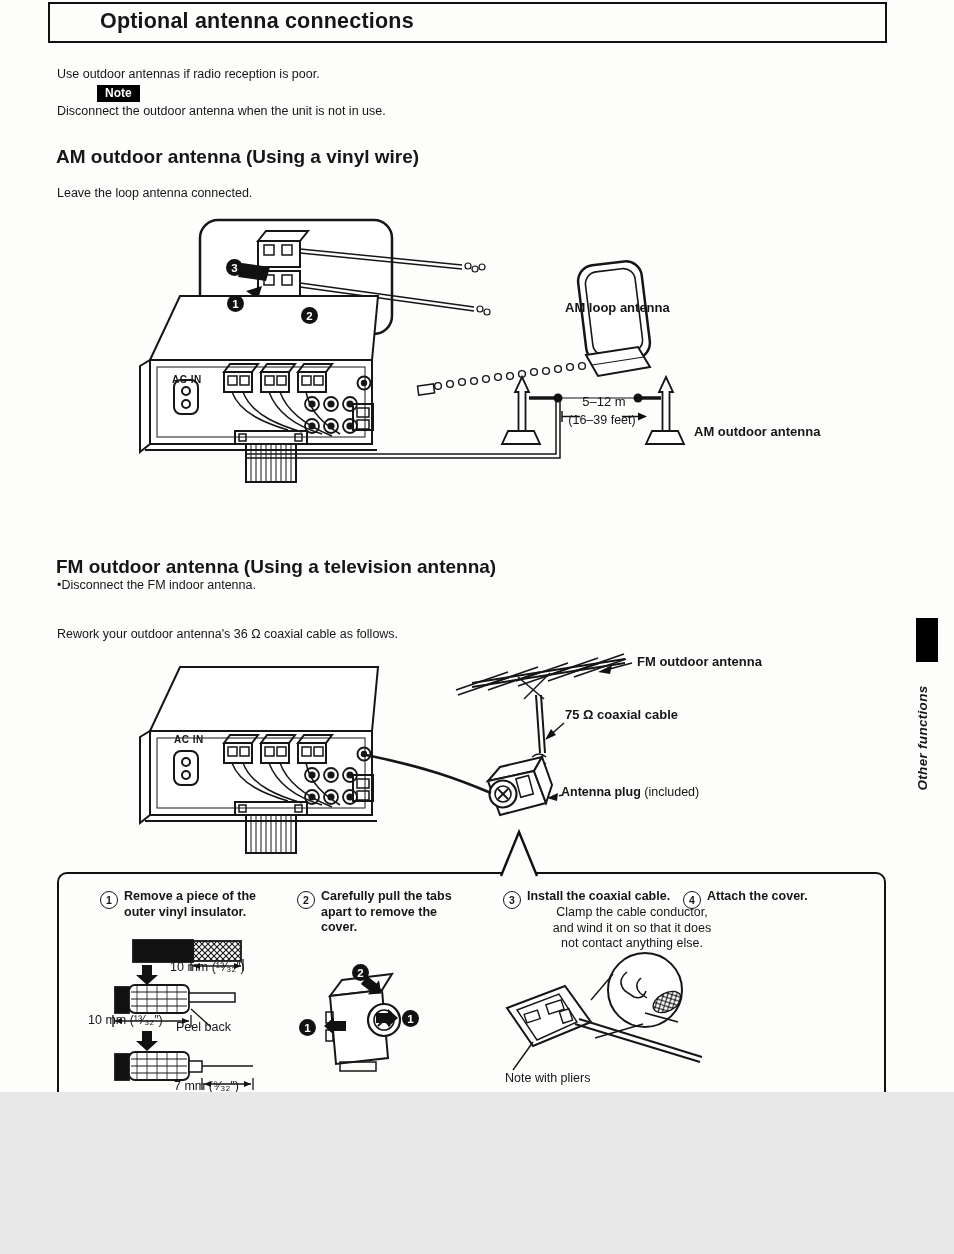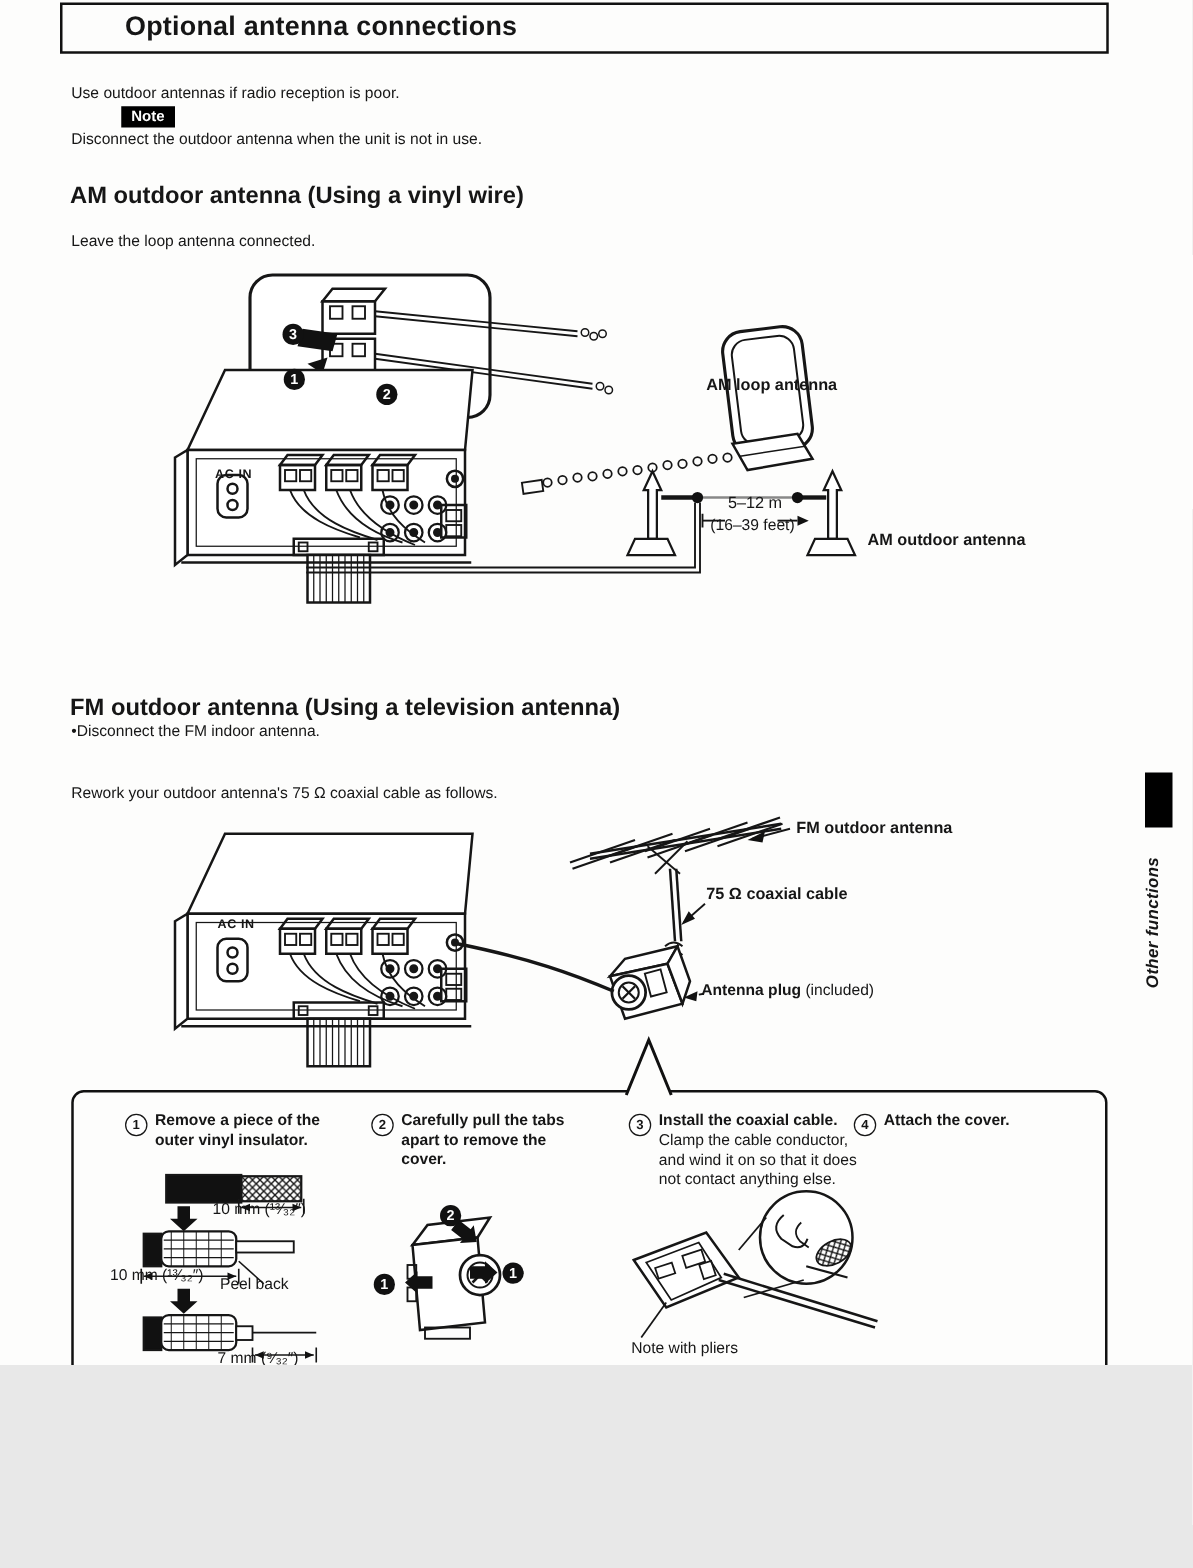--- a/index.html
+++ b/index.html
@@ -179,21 +179,21 @@
   <div class="co" style="left:227px;top:295px;">1</div>
   <div class="co" style="left:301px;top:307px;">2</div>
   <div class="abs small-lbl" style="left:172px;top:374px;">AC IN</div>
   <div class="abs dlabel" style="left:565px;top:300px;">AM loop antenna</div>
   <div class="abs mlabel center" style="left:556px;top:394px;width:96px;font-size:13px;">5–12 m</div>
   <div class="abs mlabel center" style="left:550px;top:413px;width:104px;">(16–39 feet)</div>
   <div class="abs dlabel" style="left:694px;top:424px;">AM outdoor antenna</div>
 
   <div class="abs h2" style="left:56px;top:556px;">FM outdoor antenna (Using a television antenna)</div>
   <div class="abs t" style="left:57px;top:577px;">•Disconnect the FM indoor antenna.</div>
-  <div class="abs t" style="left:57px;top:626px;">Rework your outdoor antenna's 75 Ω coaxial cable as follows.</div>
+  <div class="abs t" style="left:57px;top:626px;">Rework your outdoor antenna's 36 Ω coaxial cable as follows.</div>
 
   <svg style="left:120px;top:645px;" width="770" height="230" viewBox="0 0 770 230">
     <g fill="none" stroke="#161616" stroke-width="2">
       <use href="#unit-g" xlink:href="#unit-g" transform="translate(20,12)"></use>
 
       <line x1="352" y1="38" x2="505" y2="14"></line>
         <line x1="352" y1="42" x2="505" y2="18"></line>
       <g stroke-width="1.8">
         <line x1="336" y1="45" x2="388" y2="27"></line>
           <line x1="338" y1="50" x2="390" y2="32"></line>
@@ -246,21 +246,21 @@
 
   <div class="stepnum" style="left:100px;top:891px;">1</div>
   <div class="abs step-title pre" style="left:124px;top:889px;width:180px;">Remove a piece of the
 outer vinyl insulator.</div>
   <div class="stepnum" style="left:297px;top:891px;">2</div>
   <div class="abs step-title pre" style="left:321px;top:889px;width:180px;">Carefully pull the tabs
 apart to remove the
 cover.</div>
   <div class="stepnum" style="left:503px;top:891px;">3</div>
   <div class="abs step-title" style="left:527px;top:889px;width:200px;">Install the coaxial cable.</div>
-  <div class="abs step-body pre" style="left:527px;top:905px;width:210px;">Clamp the cable conductor,
+  <div class="abs step-body pre" style="left:527px;top:905px;width:210px;text-align:center;">Clamp the cable conductor,
 and wind it on so that it does
 not contact anything else.</div>
   <div class="stepnum" style="left:683px;top:891px;">4</div>
   <div class="abs step-title" style="left:707px;top:889px;width:170px;">Attach the cover.</div>
 
   <svg style="left:85px;top:935px;z-index:2;" width="205" height="162" viewBox="0 0 205 162">
     <g fill="none" stroke="#161616" stroke-width="1.8">
       <rect x="48" y="5" width="60" height="22" fill="#111"></rect>
       <rect x="108" y="6" width="48" height="20" fill="url(#hatch)"></rect>
       <line x1="106" y1="24" x2="106" y2="36" stroke-width="1.3"></line>

